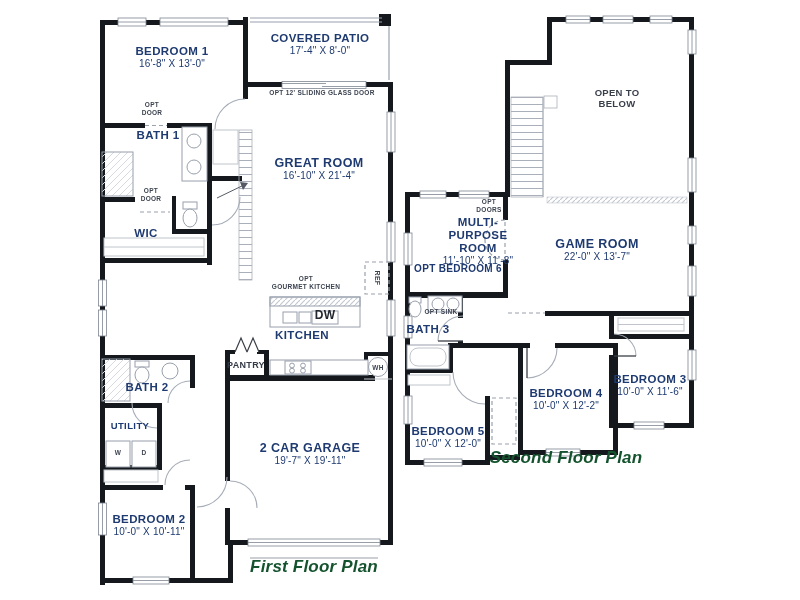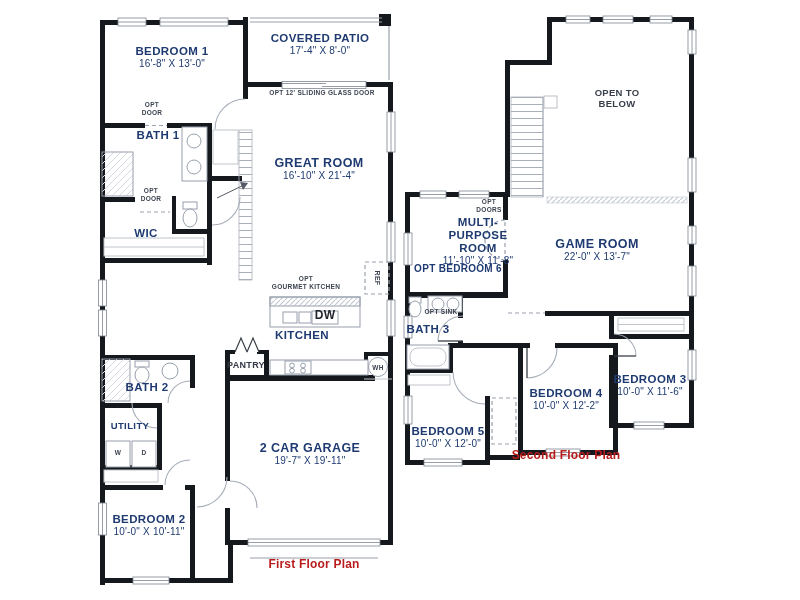--- a/index.html
+++ b/index.html
@@ -14,22 +14,22 @@
   .lbl .dm{font-size:10px;line-height:12px;letter-spacing:.2px;}
   .lbl.wrap{white-space:normal;width:78px;margin-left:26px;}
   .ann{position:absolute;transform:translateX(-50%);text-align:center;color:#3c4350;
        font-weight:bold;font-size:6.5px;line-height:7.5px;letter-spacing:.3px;white-space:nowrap;}
   .ann.two{white-space:normal;width:34px;}
   .ann.md{font-size:9px;line-height:10px;color:#343a46;}
   .ann.dark10{font-size:9.5px;line-height:11px;color:#383e4a;white-space:normal;width:64px;}
   .ann.navy{color:#1e3a70;font-size:10px;padding-left:12px;}
   .ann.dw{font-size:12px;color:#22262e;}
   .ann.rot{transform:translate(-50%,-50%) rotate(90deg);font-size:7px;}
-  .plan-title{position:absolute;transform:translateX(-50%);color:#b91c1c;font-weight:bold;
-       font-size:12px;letter-spacing:.2px;white-space:nowrap;}
+  .plan-title{position:absolute;transform:translateX(-50%);color:#14532d;font-weight:bold;
+       font-size:17px;letter-spacing:.2px;white-space:nowrap;font-style:italic;}
 </style>
 </head>
 <body>
 
 <div id="stage">
 
 <svg id="plan-svg" width="800" height="600" viewBox="0 0 800 600">
   <defs>
     <pattern id="hatch" width="5" height="5" patternUnits="userSpaceOnUse">
       <path d="M0 5 L5 0" stroke="#c3c8d0" stroke-width="1.2"></path>

